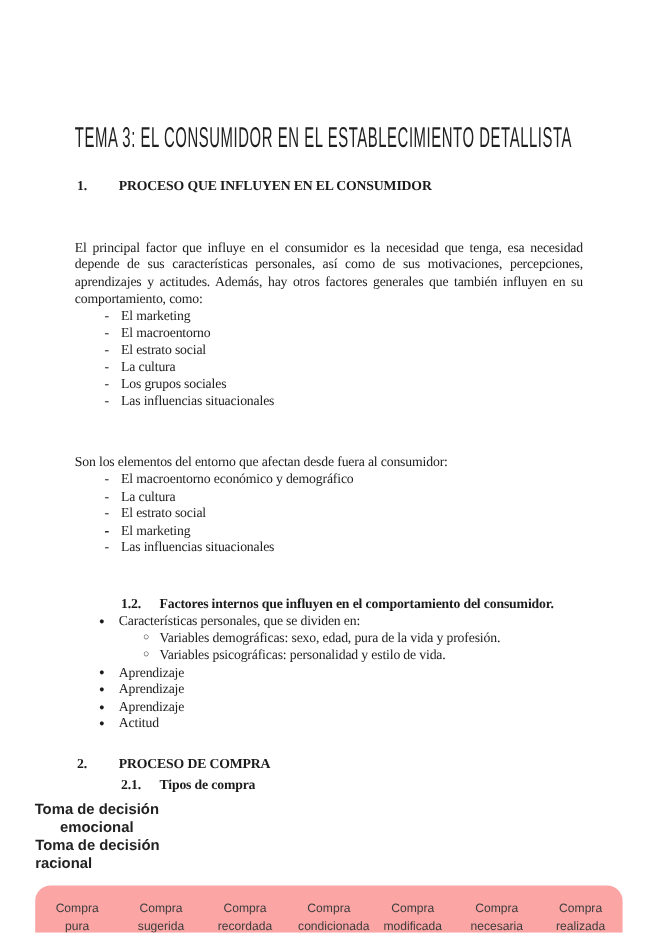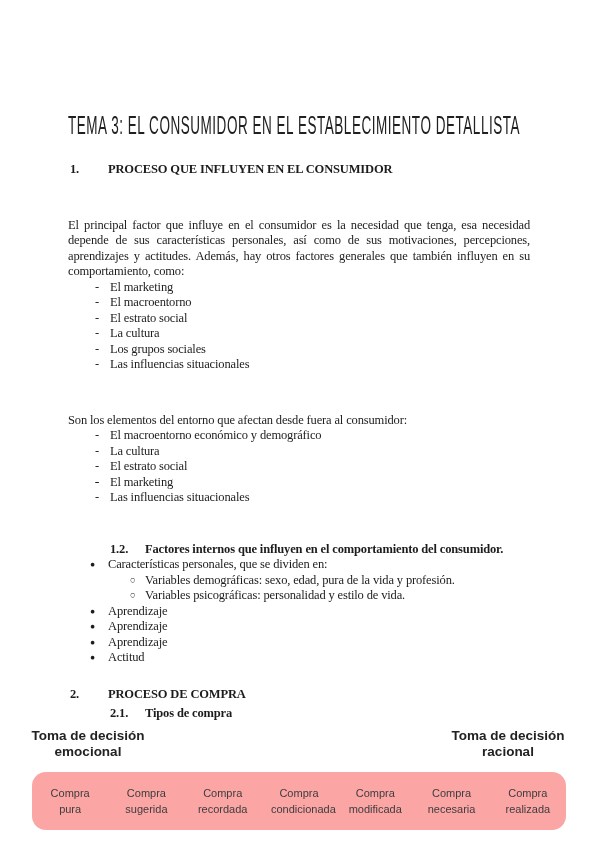--- a/index.html
+++ b/index.html
@@ -41,23 +41,24 @@
   .li .marker{position:absolute;left:27px;top:0;}
   .lib{position:relative;padding-left:40px;}
   .lib .marker{position:absolute;left:22px;top:0;font-size:8.5px;line-height:15.5px;}
   .lis{position:relative;padding-left:77px;}
   .lis .marker{position:absolute;left:62px;top:0;font-size:9.5px;line-height:15px;}
   .diagram{margin:6px 34px 0 32px;font-family:"Liberation Sans", sans-serif;letter-spacing:0;}
   .diagram-header{
     display:flex;justify-content:space-between;
     font-weight:bold;font-size:13.5px;line-height:16.5px;
     color:#222;
+    flex-direction:column;
   }
   .dh-left{width:124px;margin-left:-6px;text-align:center;}
-  .dh-right{width:124px;margin-right:-4px;text-align:center;}
+  .dh-right{width:124px;margin-right:-4px;}
   .spectrum-box{
     margin-top:11px;
     background:#ebebeb;
     border-radius:14px;
     height:58px;
     display:flex;
     align-items:center;
   }
   .spectrum-item{
     flex:1;

